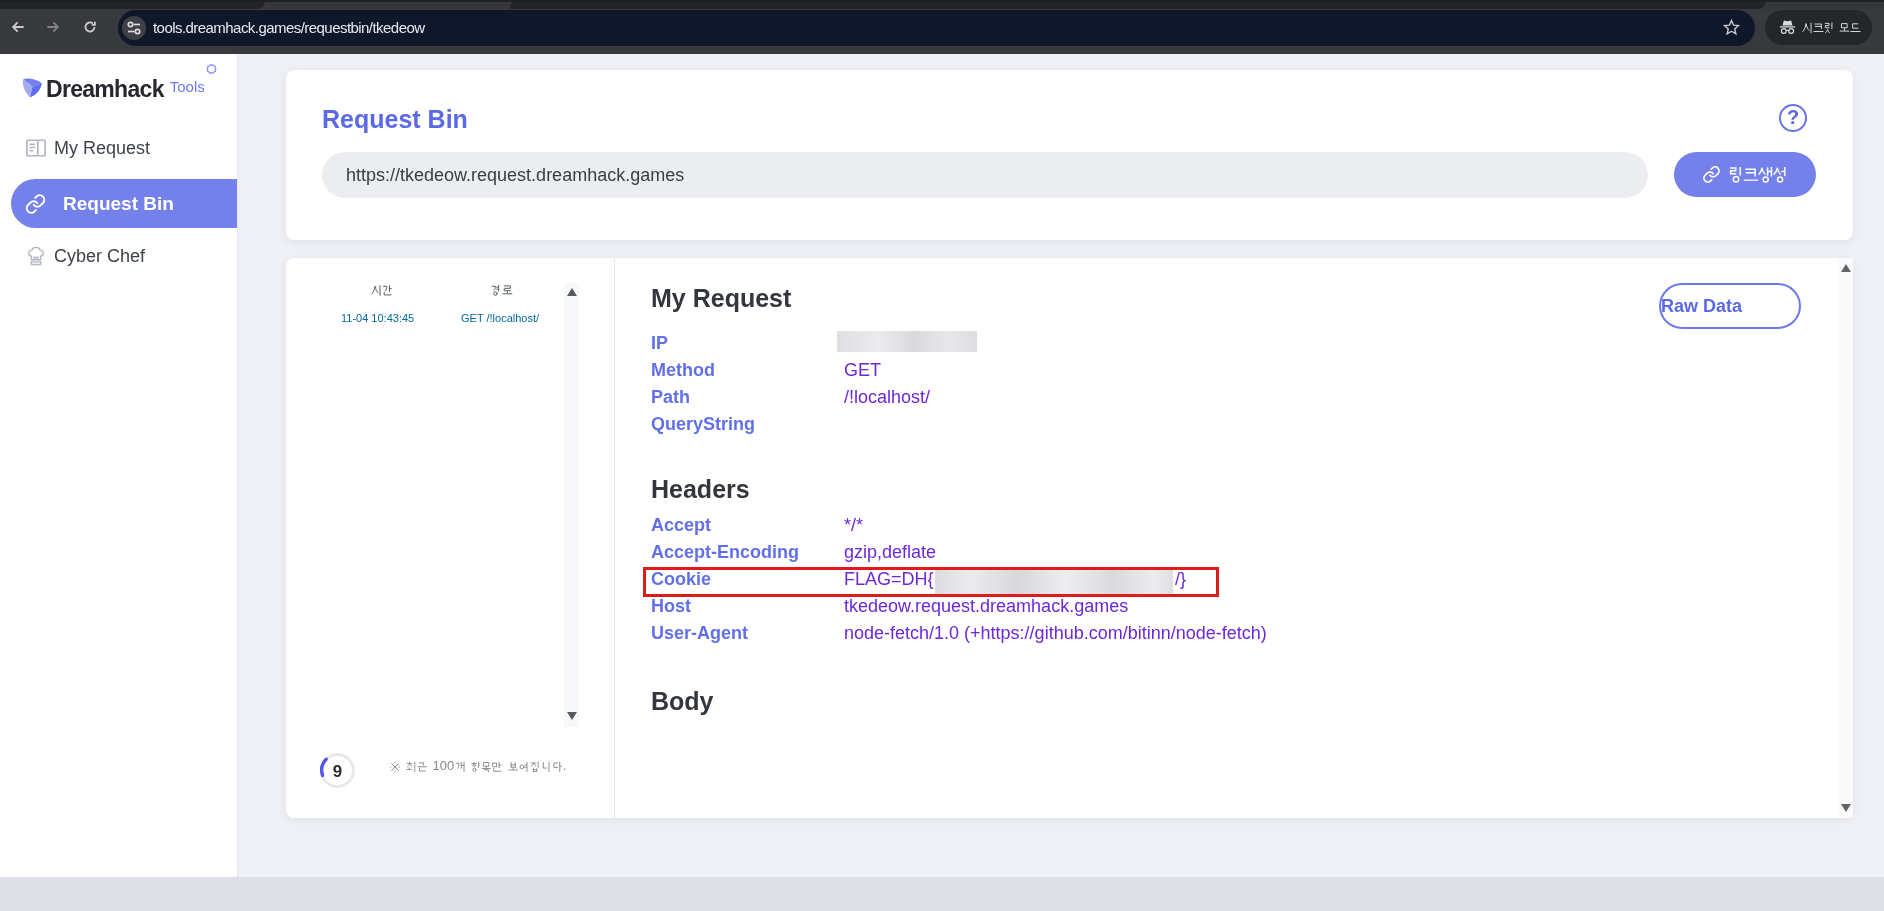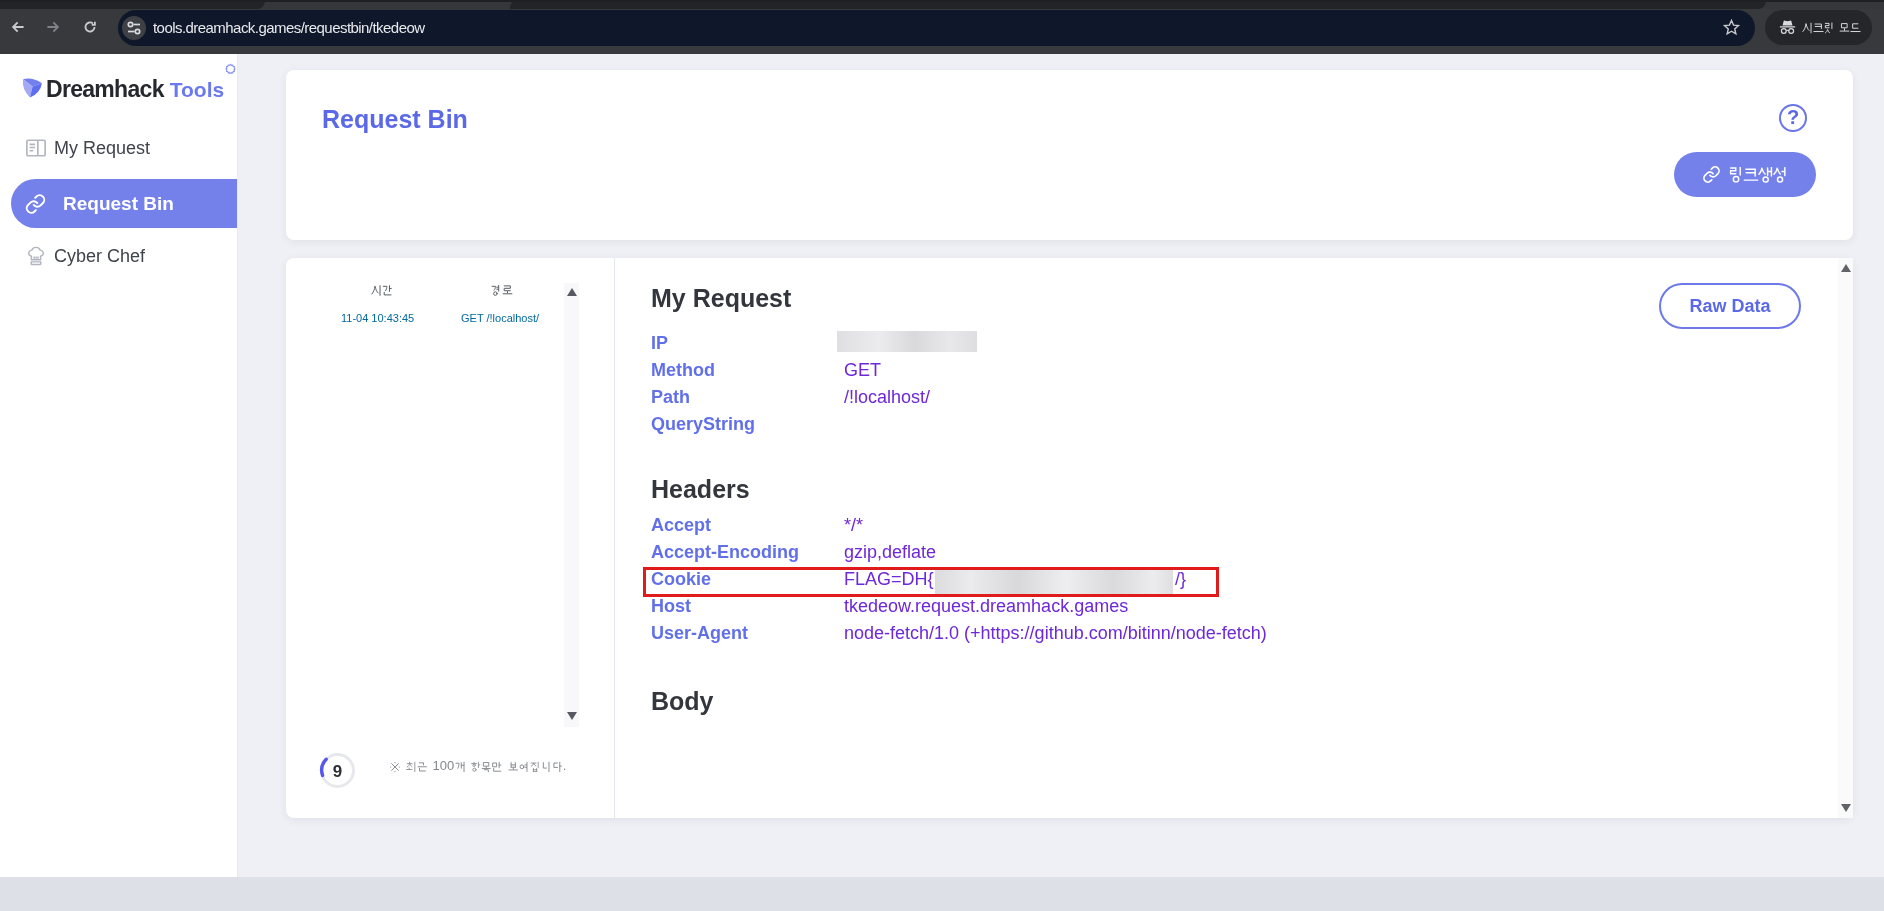--- a/index.html
+++ b/index.html
@@ -11,40 +11,40 @@
 .navic{position:absolute;top:20px;color:#c7c8ca}
 .urlbar{position:absolute;left:118px;top:10px;width:1637px;height:36px;border-radius:18px;background:#0f172a}
 .siteic{position:absolute;left:4px;top:6px;width:24px;height:24px;border-radius:50%;background:#3e4045}
 .urltxt{position:absolute;left:35px;top:9px;font-size:15px;letter-spacing:-0.55px;color:#e8eaed}
 .star{position:absolute;right:14px;top:8px}
 .chip{position:absolute;left:1765px;top:10px;width:107px;height:35px;border-radius:17.5px;background:#24262a;display:flex;align-items:center}
 .app{position:absolute;left:0;top:54px;width:1884px;height:823px;background:#eef0f5}
 .sidebar{position:absolute;left:0;top:0;width:237px;height:823px;background:#fff;box-shadow:1px 0 0 #e9eaee}
 .logo{position:absolute;left:20px;top:22px;height:22px;display:flex;align-items:flex-start}
 .logotxt{font-size:23px;font-weight:bold;color:#26282e;letter-spacing:-0.7px;margin-left:3px}
-.toolstxt{font-size:21px;font-weight:bold;color:#6b79f0;margin-left:6px;margin-top:2px}
+.toolstxt{font-size:15px;font-weight:normal;color:#6b79f0;margin-left:6px;margin-top:2px}
 .mi{position:absolute;left:0;width:237px;height:38px;display:flex;align-items:center}
 .mi .ic{position:absolute;left:25px;width:22px;height:22px;color:#b2b5bf}
 .mi .t{position:absolute;left:54px;font-size:18px;color:#3f434b}
 .pill{position:absolute;left:11px;top:125px;width:226px;height:49px;background:#7581eb;border-radius:24.5px 0 0 24.5px}
 .pill .ic{position:absolute;left:13px;top:14px;width:23px;height:22px;color:#fff}
 .pill .t{position:absolute;left:52px;top:14px;font-size:19px;font-weight:bold;color:#fff}
 .card1{position:absolute;left:286px;top:16px;width:1567px;height:170px;background:#fff;border-radius:8px;box-shadow:0 2px 8px rgba(40,45,80,.07)}
 .card2{position:absolute;left:286px;top:204px;width:1567px;height:560px;background:#fff;border-radius:8px;box-shadow:0 2px 8px rgba(40,45,80,.07)}
 .title{position:absolute;left:36px;top:35px;font-size:25px;font-weight:bold;color:#5b69e7}
 .help{position:absolute;left:1493px;top:34px;width:28px;height:28px;border-radius:50%;border:2.5px solid #6a76e8;color:#5b69e7;font-weight:bold;font-size:20px;text-align:center;line-height:22px}
 .inp{position:absolute;left:36px;top:82px;width:1326px;height:46px;border-radius:23px;background:#ecedf1;font-size:18px;color:#3a3d43;line-height:46px;padding-left:24px}
 .btn{position:absolute;left:1388px;top:82px;width:142px;height:45px;border-radius:22.5px;background:#7581eb;color:#fff;display:flex;align-items:center;justify-content:center}
 .divv{position:absolute;left:328px;top:0;width:1px;height:560px;background:#e6e7ec}
 .th{position:absolute;top:24px;font-size:13px;color:#575c63}
 .tr{position:absolute;top:54px;font-size:11px;color:#0369a1}
 .sect{position:absolute;font-size:25px;font-weight:bold;color:#33363c}
 .lbl{position:absolute;left:365px;font-size:18px;font-weight:bold;color:#6170e9}
 .val{position:absolute;left:558px;font-size:18px;color:#6d28d9}
-.rawbtn{position:absolute;left:1373px;top:25px;width:142px;height:46px;border-radius:23px;border:2px solid #6d79e9;color:#5b69e7;font-size:18px;font-weight:bold;text-align:center;line-height:42px}
+.rawbtn{position:absolute;left:1373px;top:25px;width:142px;height:46px;border-radius:23px;border:2px solid #6d79e9;color:#5b69e7;font-size:18px;font-weight:bold;line-height:42px}
 .blur1{position:absolute;left:551px;top:73px;width:140px;height:21px;background:linear-gradient(90deg,#dfdfe2,#ececee 30%,#d9d9dc 55%,#e8e8ea 80%,#dedee1)}
 .redbox{position:absolute;left:357px;top:309px;width:576px;height:30px;border:3px solid #e01b1b}
 .blur2{position:absolute;left:649px;top:310px;width:238px;height:27px;background:linear-gradient(90deg,#dcdcdf,#ebebee 15%,#d8d8db 35%,#eeeef0 55%,#dadadd 75%,#ececee 92%,#dfdfe2)}
 .vscroll{position:absolute;left:1552px;top:0;width:15px;height:560px;background:#fafafb}
 .lscroll{position:absolute;left:278px;top:25px;width:15px;height:444px;background:#f8f8fa}
 .spin{position:absolute;left:33px;top:494px}
 .note{position:absolute;left:103px;top:500px;font-size:13px;color:#84878d;display:flex;align-items:flex-end}
 .band{position:absolute;left:0;top:877px;width:1884px;height:34px;background:#dee0e8}
 .hg{display:inline-block;vertical-align:middle}
 </style></head>
@@ -290,20 +290,21 @@
           <path d="M10 12.6 v2.3 M12.1 12.6 v2.3 M14.2 12.6 v2.3"></path>
           <path d="M6.8 18.4 h10.4 v2.2 a0.7 0.7 0 0 1 -0.7 0.7 h-9 a0.7 0.7 0 0 1 -0.7 -0.7 z"></path>
         </svg>
       <div class="t">Cyber Chef</div>
     </div>
   </div>
 
   <div class="card1">
     <div class="title">Request Bin</div>
     <div class="help">?</div>
+    <div class="inp">https://tkedeow.request.dreamhack.games</div>
     <div class="btn">
       <svg width="19" height="19" viewBox="0 0 24 24" fill="none" stroke="#fff" stroke-width="2.1" stroke-linecap="round" stroke-linejoin="round">
           <path d="M10 13 a5 5 0 0 0 7.54 .54 l2.6 -2.6 a5 5 0 0 0 -7.07 -7.07 l-1.49 1.48"></path>
           <path d="M14 11 a5 5 0 0 0 -7.54 -.54 l-2.6 2.6 a5 5 0 0 0 7.07 7.07 l1.48 -1.48"></path>
         </svg>
       <span style="font-size:17px;display:inline-flex;gap:0;align-items:center;margin-left:8px">
         <svg class="hg" width="16" height="16" viewBox="0 0 100 100">
             <use href="#g-ring"></use>
           </svg>
         <svg class="hg" style="margin-left:-2px" width="16" height="16" viewBox="0 0 100 100">

